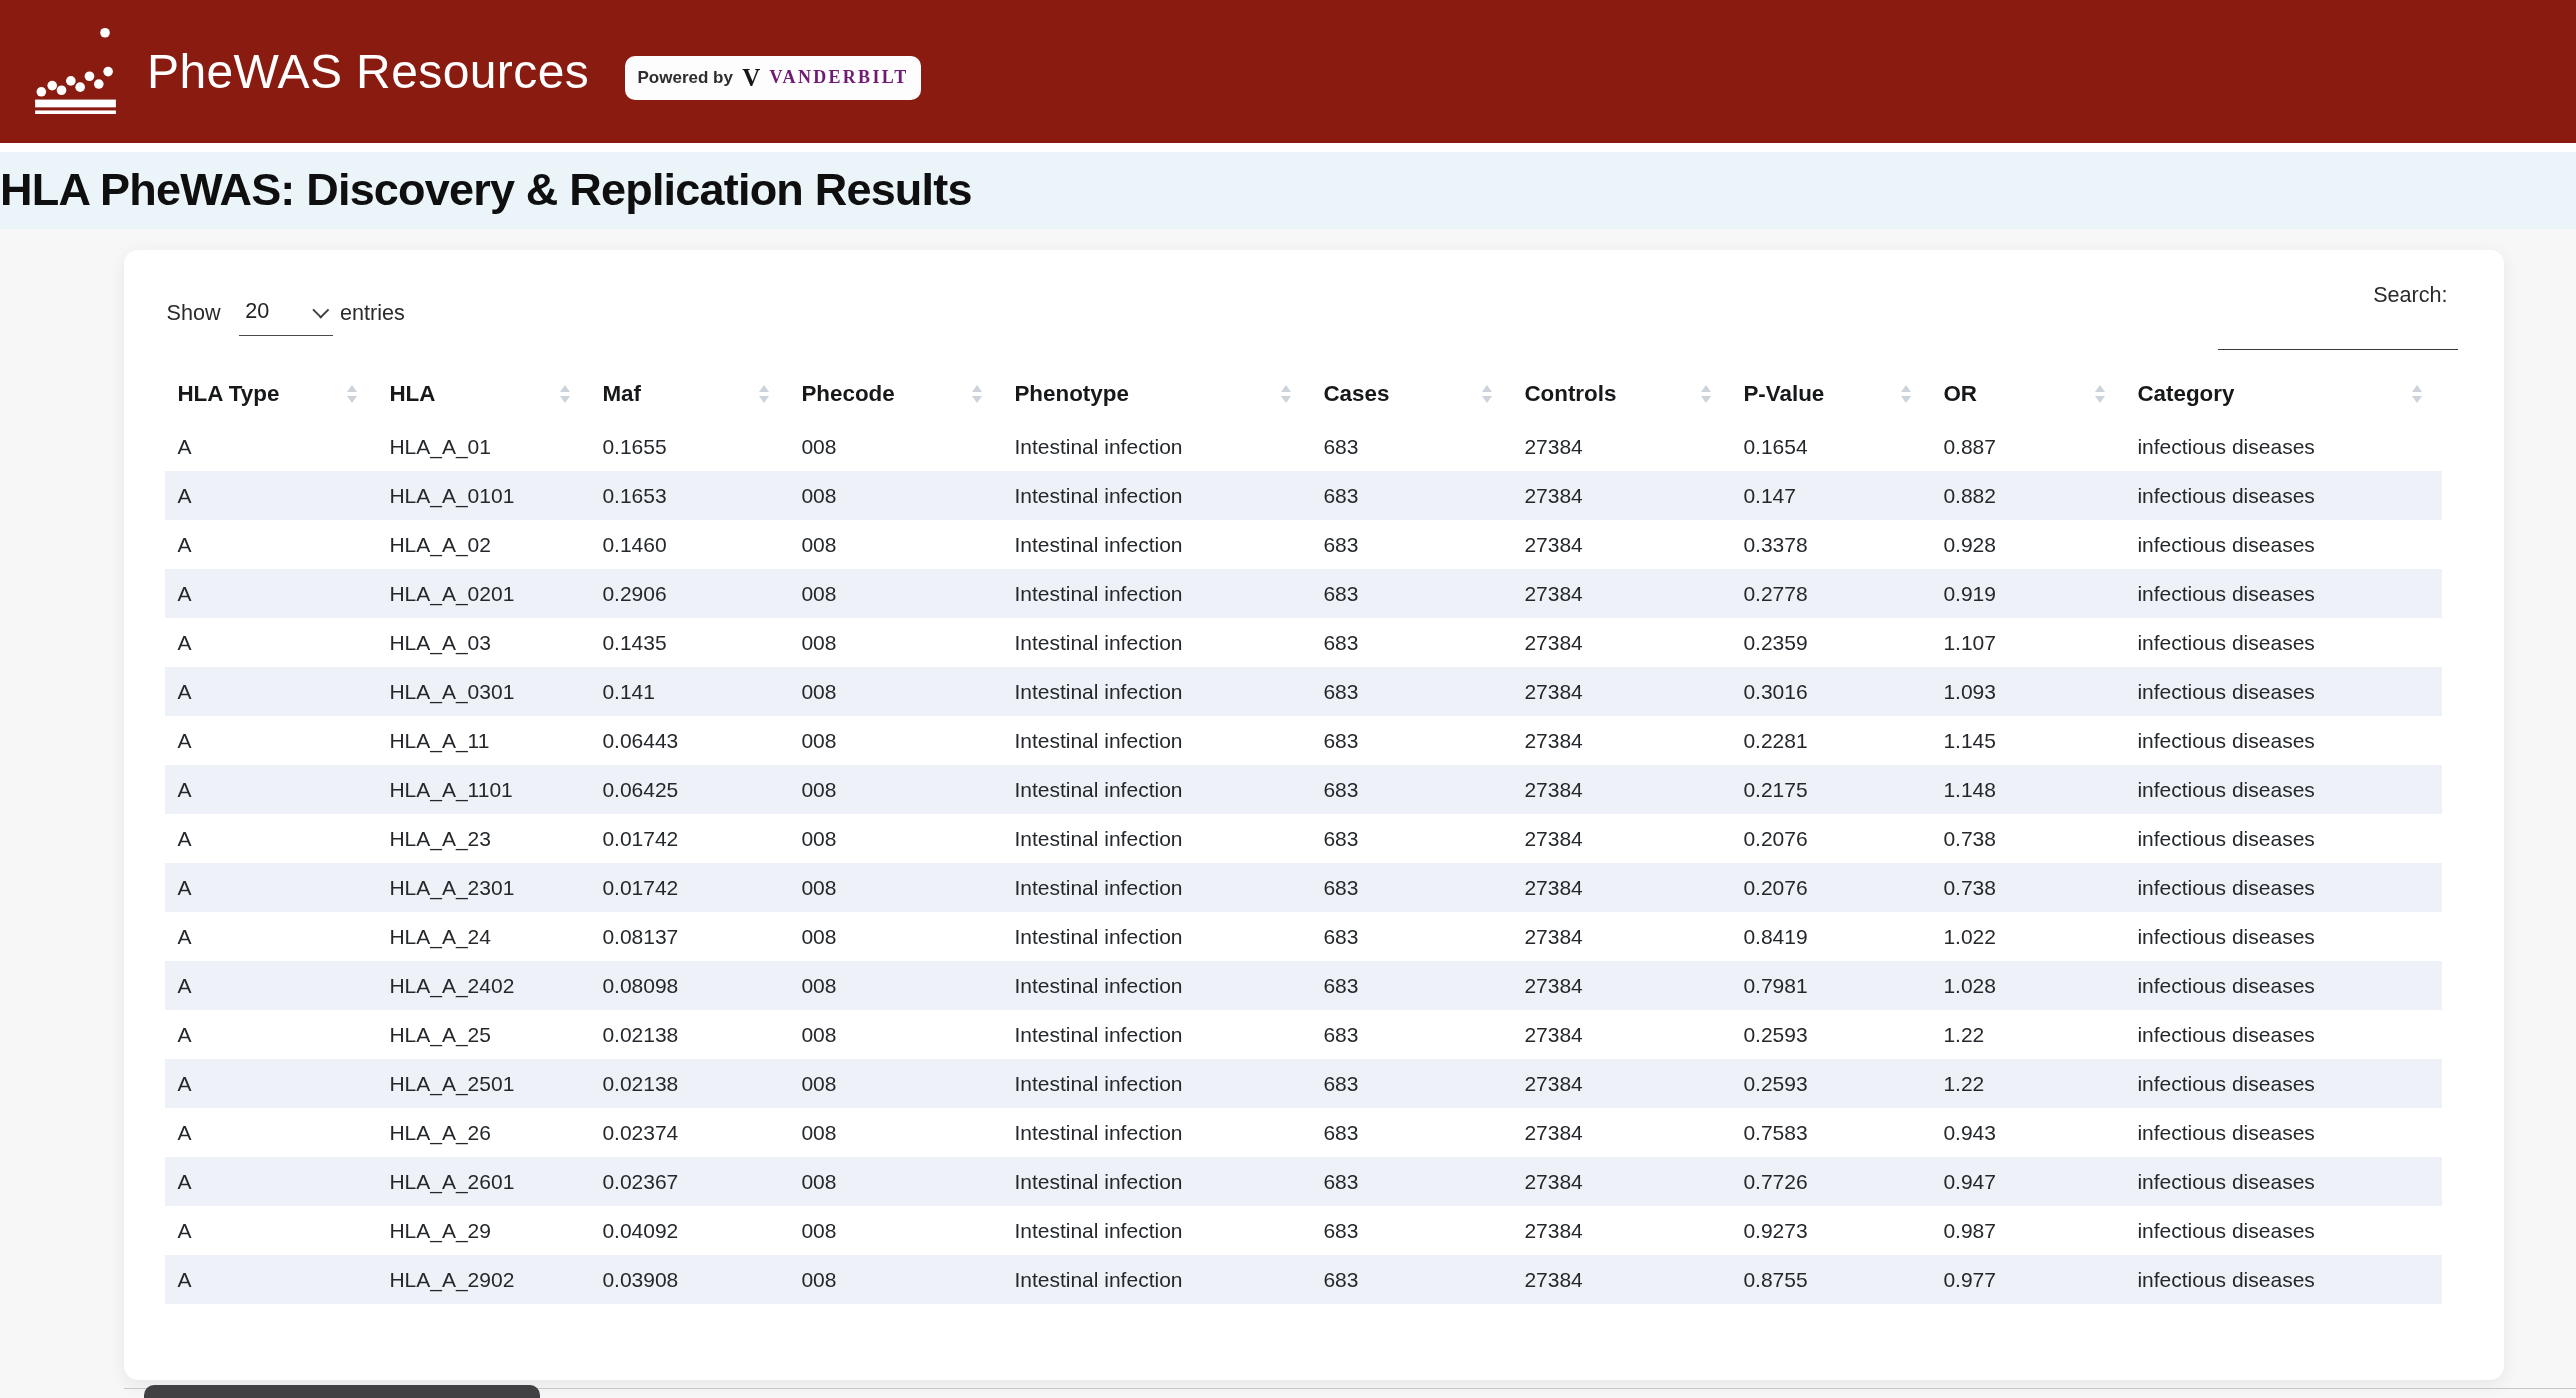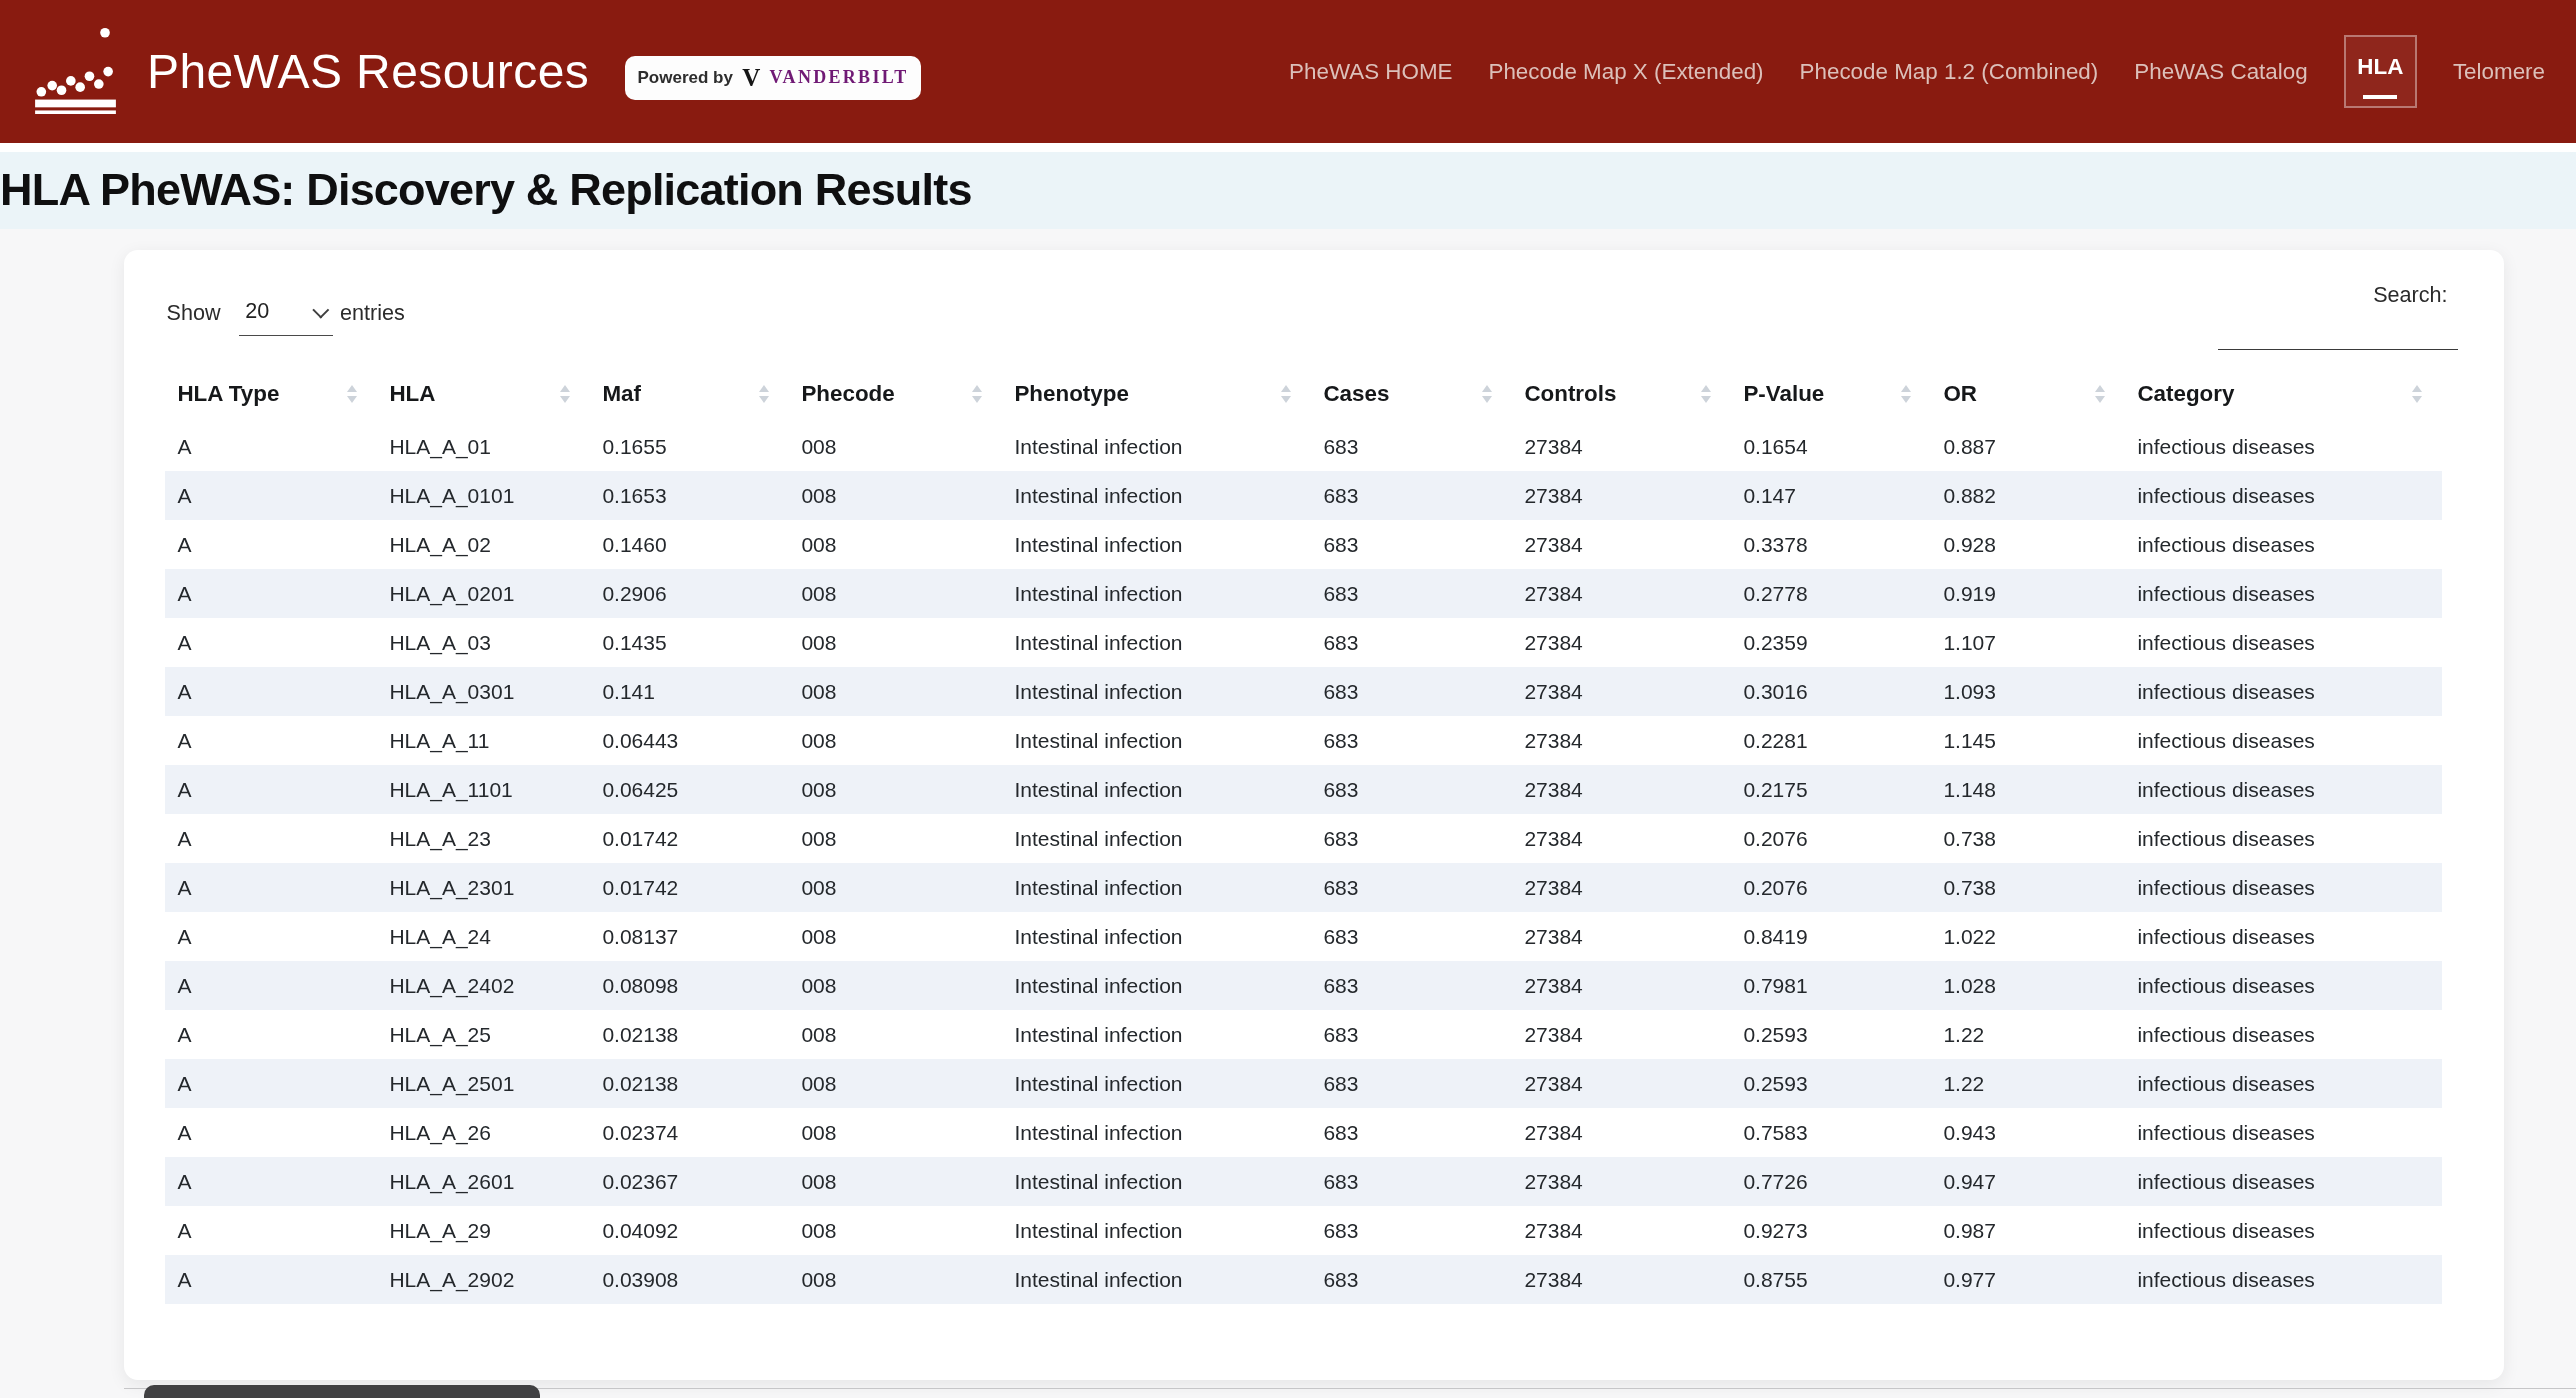--- a/index.html
+++ b/index.html
@@ -146,51 +146,20 @@
       <rect x="2" y="49" width="52" height="5" fill="#fff"></rect>
       <rect x="2" y="56" width="52" height="2.4" fill="#fff"></rect>
     </svg>
     <div class="brand-title">PheWAS Resources</div>
     <div class="vu-badge">
       <span class="vu-powered">Powered by</span>
       <span class="vu-v">V</span>
       <span class="vu-name">VANDERBILT</span>
     </div>
   </div>
-  <nav class="main-nav" id="main-nav">
-  <a class="nav-item">
-    <span class="nav-label">PheWAS HOME</span>
-
-  </a>
-
-  <a class="nav-item">
-    <span class="nav-label">Phecode Map X (Extended)</span>
-
-  </a>
-
-  <a class="nav-item">
-    <span class="nav-label">Phecode Map 1.2 (Combined)</span>
-
-  </a>
-
-  <a class="nav-item">
-    <span class="nav-label">PheWAS Catalog</span>
-
-  </a>
-
-  <a class="nav-item active">
-    <span class="nav-label">HLA</span>
-    <span class="nav-underline"></span>
-  </a>
-
-  <a class="nav-item">
-    <span class="nav-label">Telomere</span>
-
-  </a>
-</nav>
 </header>
 
 <div class="header-gap"></div>
 
 <section class="title-band">
   <h1 class="page-title">HLA PheWAS: Discovery &amp; Replication Results</h1>
 </section>
 
 <div class="main-area">
   <div class="results-card">

